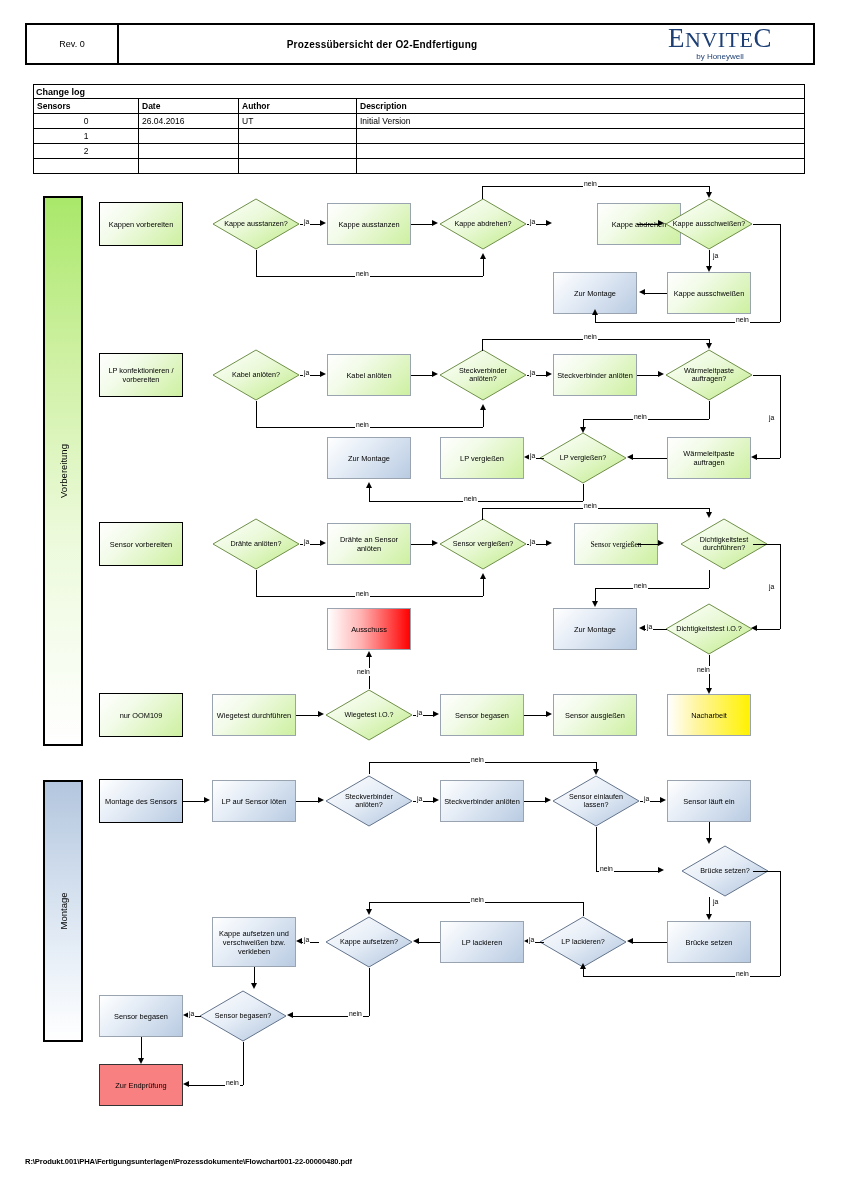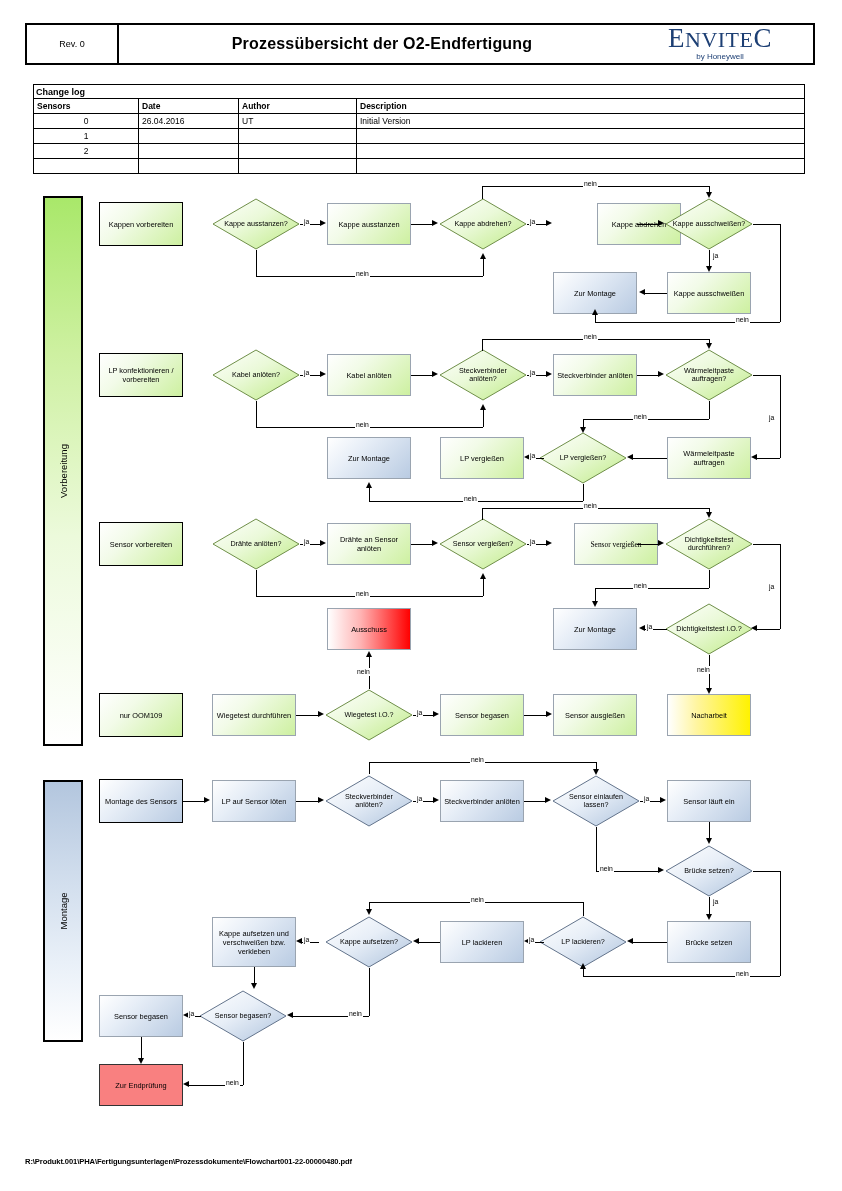--- a/index.html
+++ b/index.html
@@ -2,21 +2,21 @@
 <html><head>
 <meta charset="utf-8">
 <style>
   html,body{margin:0;padding:0;background:#ffffff;}
   body{width:842px;height:1191px;font-family:"Liberation Sans",sans-serif;color:#000;}
   #page{position:relative;width:842px;height:1191px;overflow:hidden;background:#fff;}
 
   
   .hdr{position:absolute;left:25px;top:23px;width:790px;height:42px;border:2px solid #000;box-sizing:border-box;display:flex;}
   .hdr-rev{width:90px;border-right:2px solid #000;display:flex;align-items:center;justify-content:center;font-size:9px;}
-  .hdr-title{flex:1;display:flex;align-items:center;justify-content:center;font-size:16px;font-weight:bold;letter-spacing:.2px;}
+  .hdr-title{flex:1;display:flex;align-items:center;justify-content:center;font-size:10px;font-weight:bold;letter-spacing:.2px;}
   .hdr-logo{width:150px;display:flex;flex-direction:column;align-items:center;justify-content:center;padding-right:18px;}
   .logo-main{font-family:"Liberation Serif",serif;color:#1d3f74;font-size:22px;line-height:20px;letter-spacing:.5px;}
   .logo-main .big{font-size:27px;}
   .logo-sub{color:#1d3f74;font-size:8px;margin-top:2px;}
 
   
   .clog{position:absolute;left:33px;top:84px;width:772px;border:1.6px solid #000;box-sizing:border-box;}
   .clog .row{display:flex;border-bottom:1.2px solid #000;height:14px;}
   .clog .row:last-child{border-bottom:none;}
   .clog .title{font-size:9px;font-weight:bold;padding-left:2px;display:flex;align-items:center;height:13px;border-bottom:1.2px solid #000;}
@@ -307,21 +307,21 @@
     </div>
   <div class="dia" style="left:439px;top:518px;width:88px;height:52px;">
     <svg class="shape" viewBox="0 0 88 52" preserveAspectRatio="none">
         <polygon points="44,1 87,26 44,51 1,26" fill="url(#gd1)" stroke="#6f8f49" stroke-width="1"></polygon>
       </svg>
     <div class="lab">Sensor vergießen?</div>
   </div>
   <div class="node box g" style="left:574px;top:523px;width:84px;height:42px;font-family:Liberation Serif, serif;">
       <span>Sensor vergießen</span>
     </div>
-  <div class="dia" style="left:665px;top:518px;width:88px;height:52px;">
+  <div class="dia" style="left:680px;top:518px;width:88px;height:52px;">
     <svg class="shape" viewBox="0 0 88 52" preserveAspectRatio="none">
         <polygon points="44,1 87,26 44,51 1,26" fill="url(#gd1)" stroke="#6f8f49" stroke-width="1"></polygon>
       </svg>
     <div class="lab">Dichtigkeitstest durchführen?</div>
   </div>
   <div class="dia" style="left:665px;top:603px;width:88px;height:52px;">
     <svg class="shape" viewBox="0 0 88 52" preserveAspectRatio="none">
         <polygon points="44,1 87,26 44,51 1,26" fill="url(#gd1)" stroke="#6f8f49" stroke-width="1"></polygon>
       </svg>
     <div class="lab">Dichtigkeitstest i.O.?</div>
@@ -428,21 +428,21 @@
     </div>
   <div class="dia" style="left:552px;top:775px;width:88px;height:52px;">
     <svg class="shape" viewBox="0 0 88 52" preserveAspectRatio="none">
         <polygon points="44,1 87,26 44,51 1,26" fill="url(#gb1)" stroke="#63748c" stroke-width="1"></polygon>
       </svg>
     <div class="lab">Sensor einlaufen lassen?</div>
   </div>
   <div class="node box b" style="left:667px;top:780px;width:84px;height:42px;">
       <span>Sensor läuft ein</span>
     </div>
-  <div class="dia" style="left:665px;top:845px;width:88px;height:52px;">
+  <div class="dia" style="left:681px;top:845px;width:88px;height:52px;">
     <svg class="shape" viewBox="0 0 88 52" preserveAspectRatio="none">
         <polygon points="44,1 87,26 44,51 1,26" fill="url(#gb1)" stroke="#63748c" stroke-width="1"></polygon>
       </svg>
     <div class="lab">Brücke setzen?</div>
   </div>
   <div class="node box b" style="left:667px;top:921px;width:84px;height:42px;">
       <span>Brücke setzen</span>
     </div>
   <div class="dia" style="left:539px;top:916px;width:88px;height:52px;">
     <svg class="shape" viewBox="0 0 88 52" preserveAspectRatio="none">

